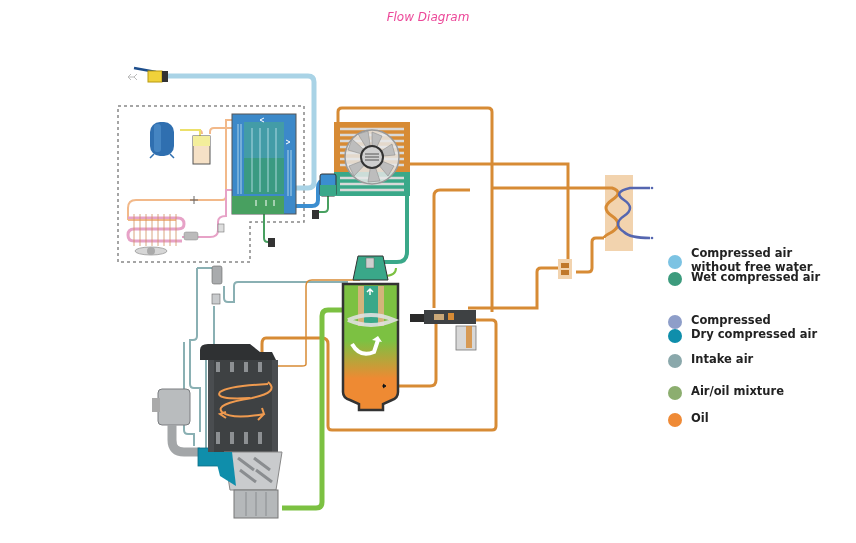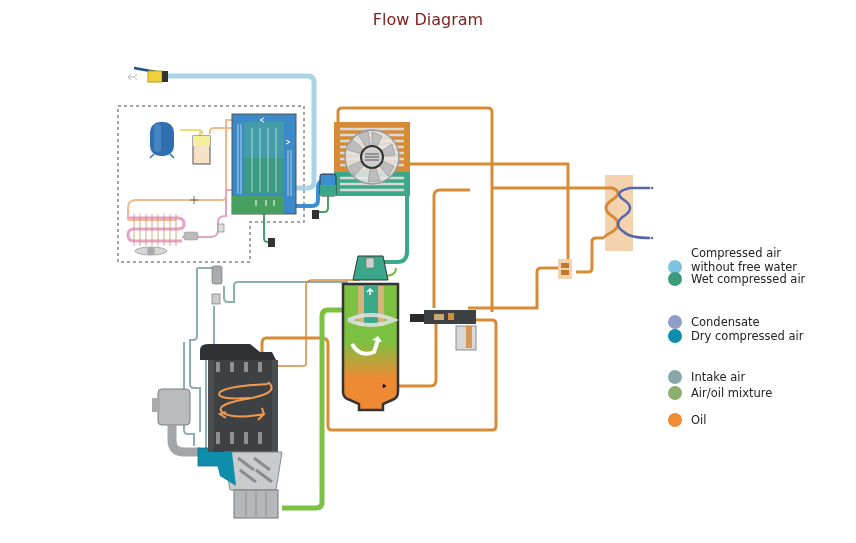--- a/index.html
+++ b/index.html
@@ -1,22 +1,22 @@
 <!DOCTYPE html>
 <html><head>
 <meta charset="utf-8">
 <style>
   html, body { margin: 0; padding: 0; background: #ffffff; }
   body { width: 856px; height: 543px; position: relative; overflow: hidden;
          font-family: "DejaVu Sans", "Liberation Sans", sans-serif; }
   #title { position: absolute; left: 0; width: 856px; top: 10px; text-align: center;
-           font-size: 16px; color: #7f1d1d; }
+           font-size: 12px; color: #ec4899; font-style: italic; }
   #diagram { position: absolute; left: 0; top: 0; }
   #legend { position: absolute; left: 668px; top: 246px; width: 185px; }
-  .legend-item { position: absolute; left: 0; display: flex; align-items: flex-end; }
+  .legend-item { position: absolute; left: 0; display: flex; align-items: center; font-weight: bold; }
   .legend-dot { width: 14px; height: 14px; border-radius: 50%; margin-top: 4px; flex: none; }
   .legend-label { margin-left: 9px; font-size: 11.5px; line-height: 14px; color: #222;
                   white-space: pre-line; }
 </style>
 </head>
 <body>
 
 <div id="title">Flow Diagram</div>
 
 <svg id="diagram" width="856" height="543" viewBox="0 0 856 543" xmlns="http://www.w3.org/2000/svg">
@@ -266,27 +266,27 @@
     <span class="legend-dot" style="background: rgb(124, 195, 227);"></span>
     <span class="legend-label">Compressed air
 without free water</span>
   </div>
   <div class="legend-item" style="top:22px">
     <span class="legend-dot" style="background: rgb(60, 155, 125);"></span>
     <span class="legend-label">Wet compressed air</span>
   </div>
   <div class="legend-item" style="top:65px">
     <span class="legend-dot" style="background: rgb(142, 158, 201);"></span>
-    <span class="legend-label">Condensate</span>
+    <span class="legend-label">Compressed</span>
   </div>
   <div class="legend-item" style="top:79px">
     <span class="legend-dot" style="background: rgb(15, 142, 171);"></span>
     <span class="legend-label">Dry compressed air</span>
   </div>
-  <div class="legend-item" style="top:120px">
+  <div class="legend-item" style="top:104px">
     <span class="legend-dot" style="background: rgb(138, 168, 171);"></span>
     <span class="legend-label">Intake air</span>
   </div>
   <div class="legend-item" style="top:136px">
     <span class="legend-dot" style="background: rgb(140, 174, 111);"></span>
     <span class="legend-label">Air/oil mixture</span>
   </div>
   <div class="legend-item" style="top:163px">
     <span class="legend-dot" style="background: rgb(239, 138, 54);"></span>
     <span class="legend-label">Oil</span>

